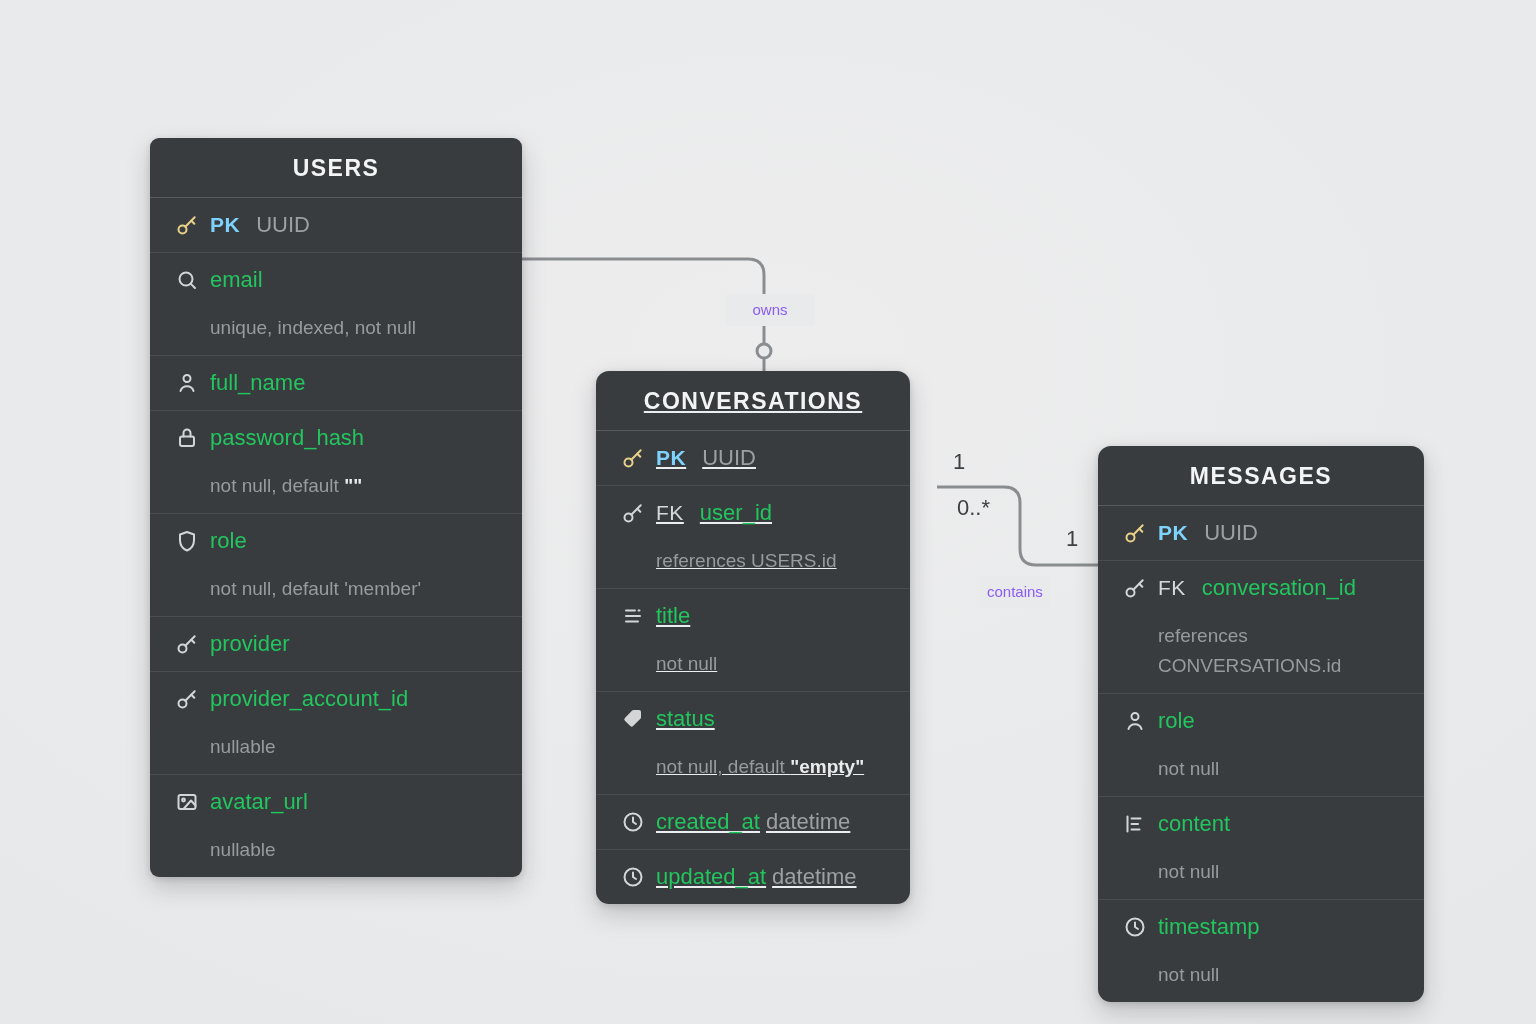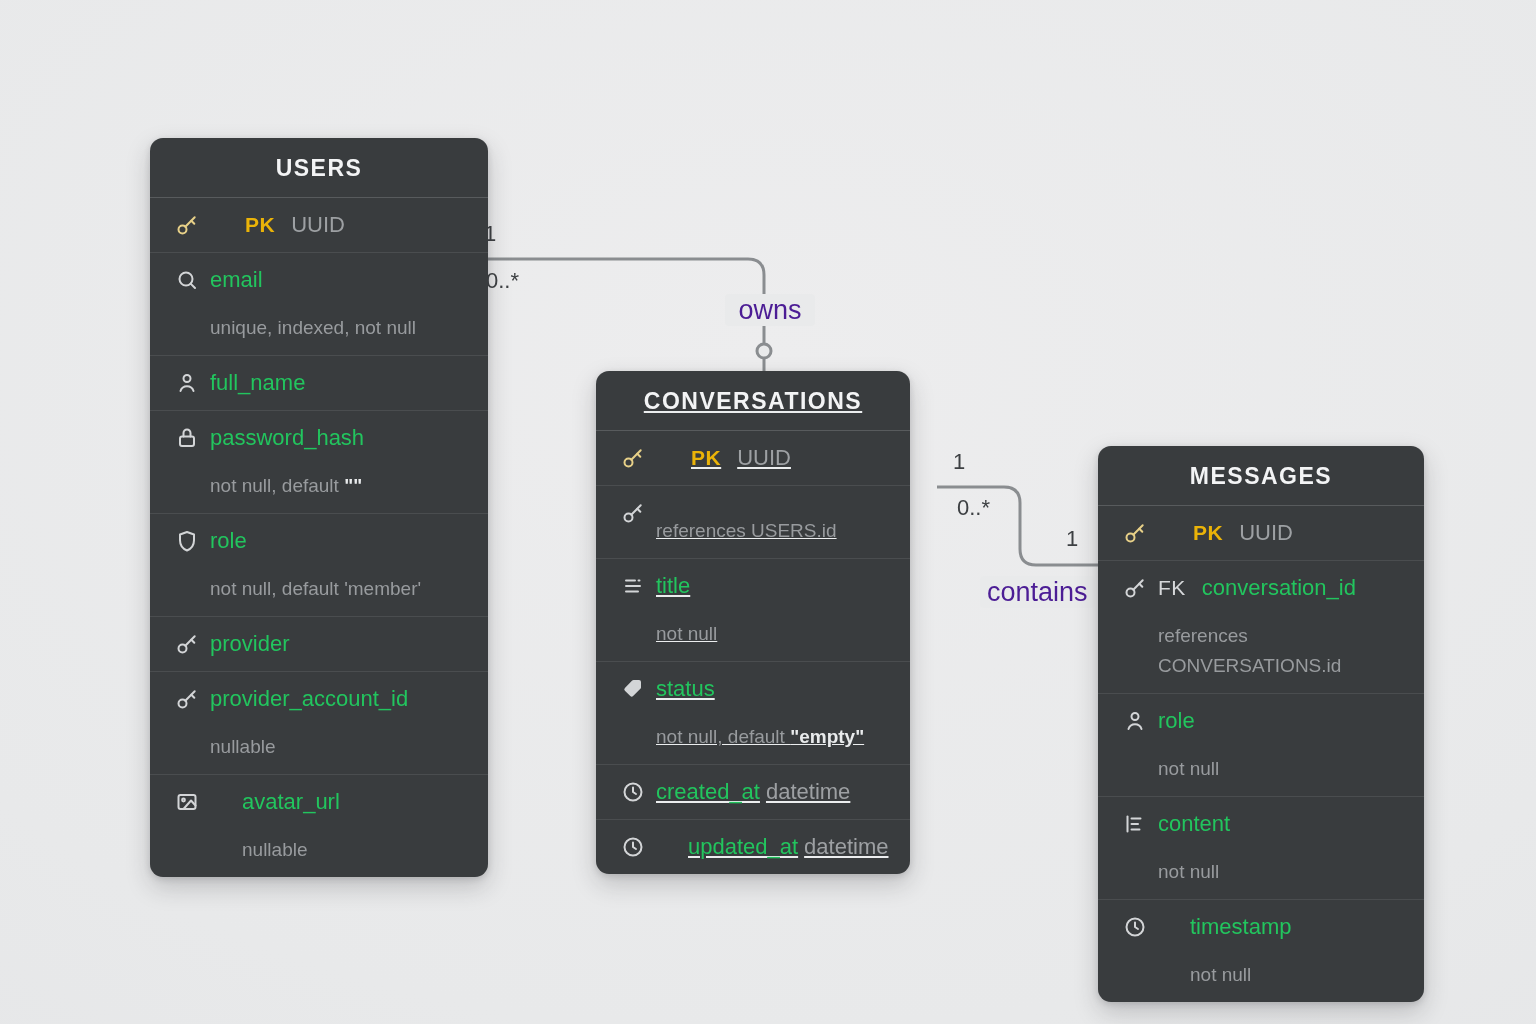--- a/index.html
+++ b/index.html
@@ -25,48 +25,48 @@
     letter-spacing:1.5px;
     color:#f3f4f5;
     border-bottom:1px solid rgba(255,255,255,.16);
   }
   .row{
     display:flex;
     align-items:flex-start;
     padding:12px 16px 12px 25px;
     border-bottom:1px solid rgba(255,255,255,.09);
   }
-  .row:last-child{border-bottom:none;gap:32px;}
+  .row:last-child{border-bottom:none;}
   .icon{
     width:24px;height:24px;
     margin-right:11px;
     margin-top:3px;
     flex:none;
     color:#d3d5d7;
   }
   .icon svg{width:100%;height:100%;display:block;}
   .icon-gold{color:#e7d088;}
   .content{flex:1;min-width:0;}
   .line1{font-size:22px;line-height:30px;}
   .badge{font-weight:bold;font-size:21px;letter-spacing:.5px;margin-right:16px;}
-  .badge-pk{color:#eab308;margin-left:35px;}
+  .badge-pk{color:#7dd3fc;}
   .badge-fk{color:#d6d8da;font-weight:normal;}
   .fname{color:#22c55e;}
   .ftype{color:#9da0a3;margin-left:6px;}
   .sub{
     font-size:19px;line-height:30px;margin-top:18px;
     color:#989b9e;
   }
   .sub .em{color:#e9ebec;font-weight:bold;}
   #wires{position:absolute;left:0;top:0;pointer-events:none;}
   .card-label{
     position:absolute;font-size:22px;color:#3d4043;line-height:26px;
   }
   .rel-label{
-    position:absolute;font-size:27px;color:#4c1d95;line-height:30px;
+    position:absolute;font-size:15px;color:#8b5cf6;line-height:30px;
     background:#e9eaeb;padding:1px 7px;border-radius:4px;text-align:center;
   }
 </style>
 </head>
 <body>
 
 <svg id="wires" width="1536" height="1024" viewBox="0 0 1536 1024">
   <g fill="none" stroke="#8a8d90" stroke-width="3">
     <path d="M468 259 H748 Q764 259 764 275 V371"></path>
     <circle cx="764" cy="351" r="7" fill="#e9eaeb"></circle>
@@ -76,21 +76,21 @@
 
 <div class="card-label" style="left:484px;top:221px;">1</div>
 <div class="card-label" style="left:486px;top:268px;">0..*</div>
 <div class="rel-label" style="left:725px;top:294px;width:76px;">owns</div>
 
 <div class="card-label" style="left:953px;top:449px;">1</div>
 <div class="card-label" style="left:957px;top:495px;">0..*</div>
 <div class="card-label" style="left:1066px;top:526px;">1</div>
 <div class="rel-label" style="left:980px;top:576px;">contains</div>
 
-<div class="entity" style="left:150px;top:138px;width:338px;">
+<div class="entity" style="left:150px;top:138px;width:372px;border-radius:9px;">
   <div class="entity-header">USERS</div>
   <div class="rows">
       <div class="row">
         <span class="icon icon-gold">
           <svg viewBox="0 0 24 24" fill="none" stroke="currentColor" stroke-width="2" stroke-linecap="round" stroke-linejoin="round">
             <circle cx="7.5" cy="16.5" r="4"></circle>
             <path d="m10.3 13.7 9.4-9.4"></path>
             <path d="m16.3 7.7 3 3"></path>
           </svg>
         </span>
@@ -202,20 +202,21 @@
       </div>
       <div class="row">
         <span class="icon">
           <svg viewBox="0 0 24 24" fill="none" stroke="currentColor" stroke-width="2" stroke-linecap="round" stroke-linejoin="round">
             <circle cx="7.5" cy="16.5" r="4"></circle>
             <path d="m10.3 13.7 9.4-9.4"></path>
             <path d="m16.3 7.7 3 3"></path>
           </svg>
         </span>
         <div class="content">
+          <div class="line1"><span class="badge badge-fk">FK</span><span class="fname">user_id</span></div>
           <div class="sub"><span>references USERS.id</span></div>
         </div>
       </div>
       <div class="row">
         <span class="icon">
           <svg viewBox="0 0 24 24" fill="none" stroke="currentColor" stroke-width="2" stroke-linecap="round" stroke-linejoin="round">
             <path d="M5 6.5h9"></path>
             <path d="M17.5 6.5h1"></path>
             <path d="M5 12h14"></path>
             <path d="M5 17.5h12"></path>

